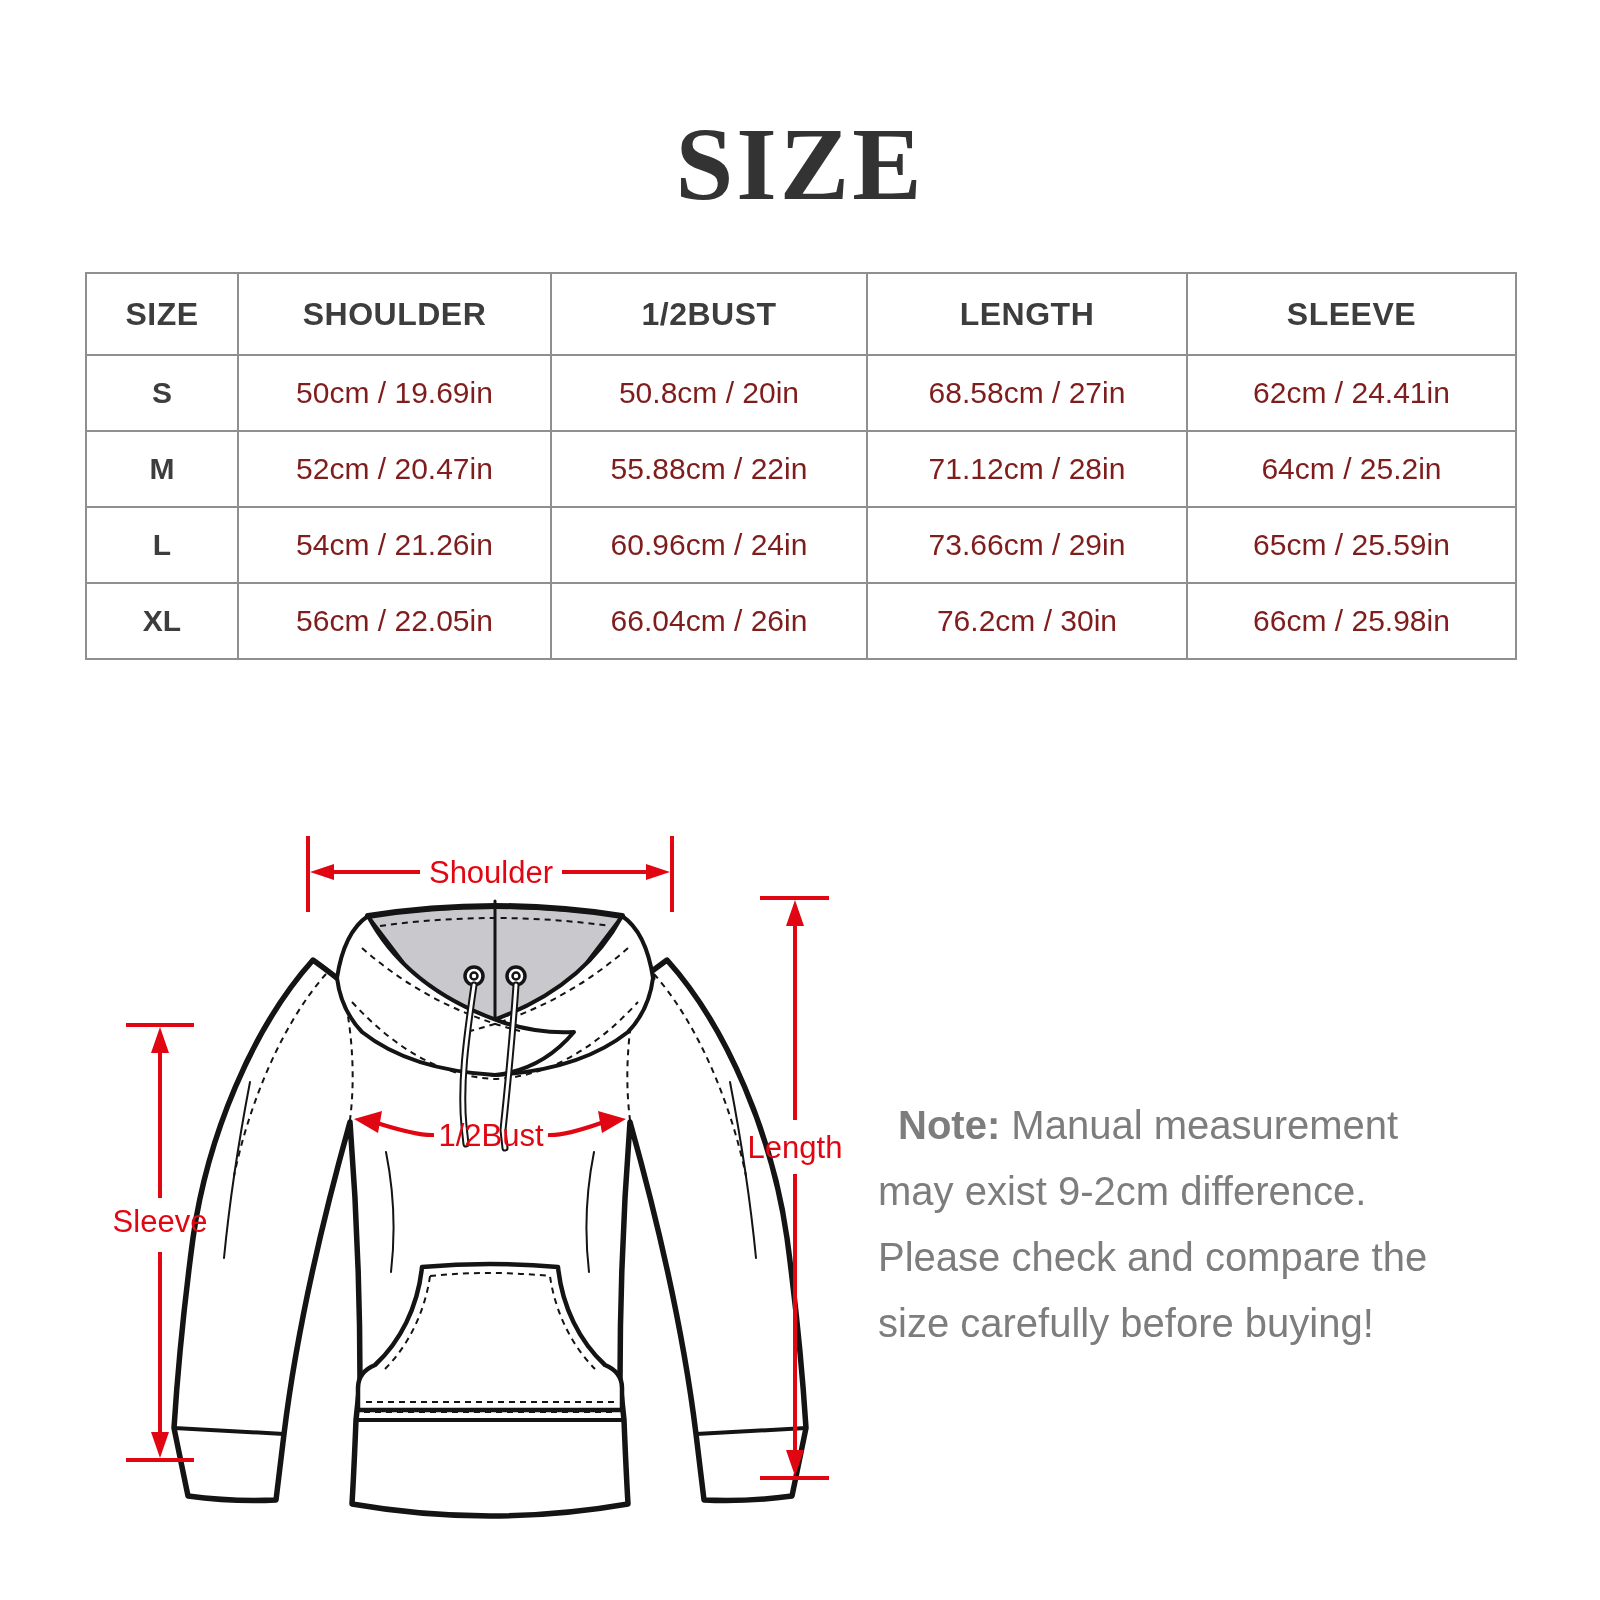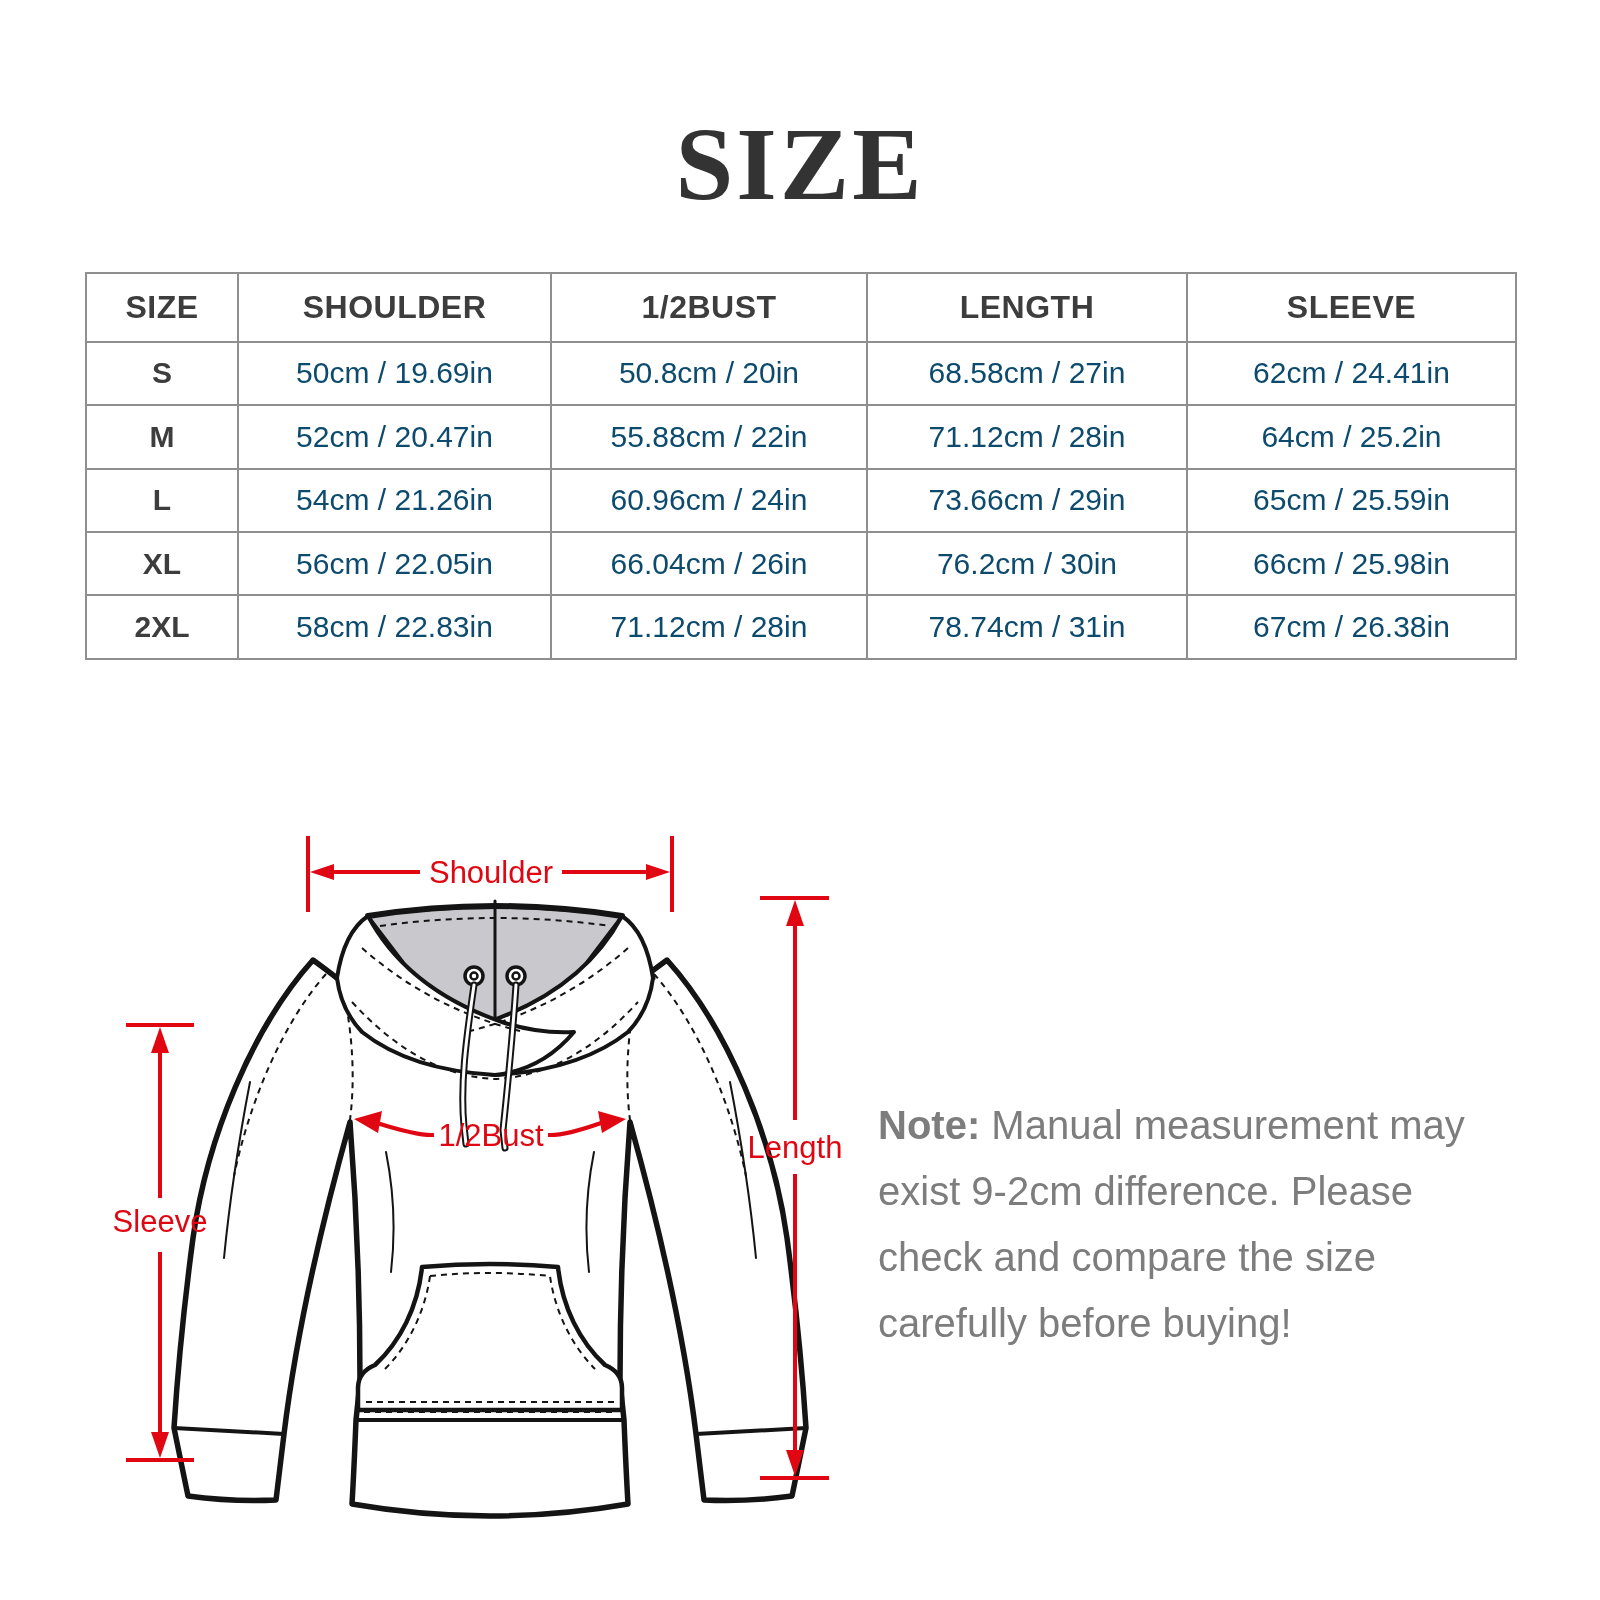--- a/index.html
+++ b/index.html
@@ -14,33 +14,33 @@
   }
   table.size-table{
     position:absolute;left:85px;top:272px;width:1430px;height:388px;
     border-collapse:collapse;table-layout:fixed;
   }
   .size-table th,.size-table td{
     border:2px solid #8f8f8f;text-align:center;vertical-align:middle;
     padding:0;
   }
   .size-table th{font-size:32px;font-weight:700;color:#3d3d3d;letter-spacing:0.5px;}
-  .size-table td{font-size:30px;font-weight:400;color:#0c4a6e;}
+  .size-table td{font-size:30px;font-weight:400;color:#7f1d1d;}
   .size-table td.size-col{font-weight:700;color:#3d3d3d;font-size:30px;}
   .col-size{width:152px;}
   .col-shoulder{width:313px;}
   .col-bust{width:316px;}
   .col-length{width:320px;}
   .col-sleeve{width:329px;}
   .diagram{position:absolute;left:100px;top:820px;width:800px;height:710px;}
   .note{
     position:absolute;left:878px;top:1052px;width:600px;
     font-size:40px;line-height:66px;color:#7d7d7d;
   }
-  .note .note-label{font-weight:700;}
+  .note .note-label{font-weight:700;margin-left:20px;}
   
   .ln{stroke:#141414;fill:none;stroke-linecap:round;stroke-linejoin:round;}
   .fillw{fill:#ffffff;stroke:#141414;stroke-linejoin:round;}
   .dash{stroke:#141414;fill:none;stroke-width:2;stroke-dasharray:6,5;}
   .red{stroke:#e00712;fill:none;stroke-width:4;}
   .redhead{fill:#e00712;stroke:none;}
   .redlabel{fill:#e00712;font-family:"Liberation Sans",sans-serif;font-size:31px;}
 </style>
 </head>
 <body>
@@ -83,27 +83,20 @@
     <td>60.96cm / 24in</td>
     <td>73.66cm / 29in</td>
     <td>65cm / 25.59in</td>
   </tr>
   <tr>
     <td class="size-col">XL</td>
     <td>56cm / 22.05in</td>
     <td>66.04cm / 26in</td>
     <td>76.2cm / 30in</td>
     <td>66cm / 25.98in</td>
-  </tr>
-  <tr>
-    <td class="size-col">2XL</td>
-    <td>58cm / 22.83in</td>
-    <td>71.12cm / 28in</td>
-    <td>78.74cm / 31in</td>
-    <td>67cm / 26.38in</td>
   </tr>
 </tbody>
   </table>
 
 <svg class="diagram" viewBox="0 0 800 710">
 
   <g>
 
     <path class="fillw" stroke-width="5.5" d="
       M 237,158

